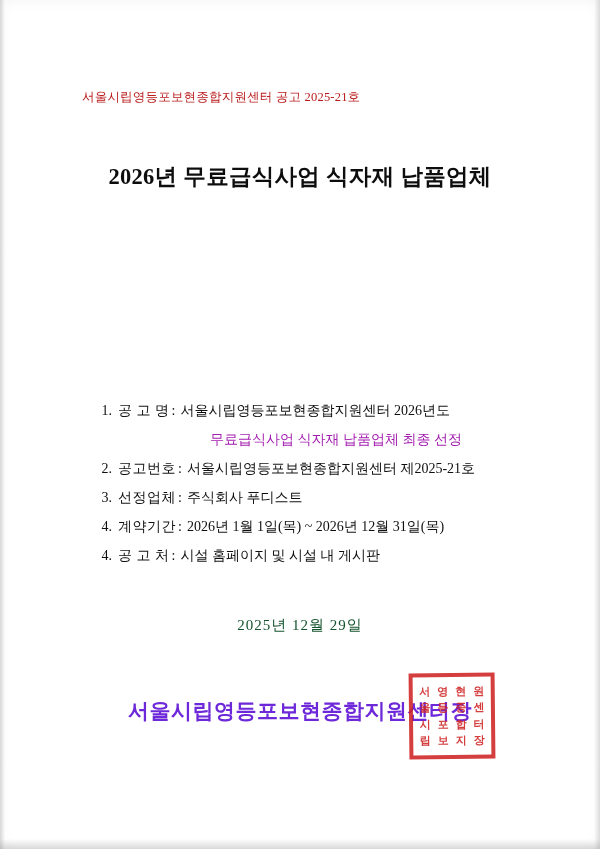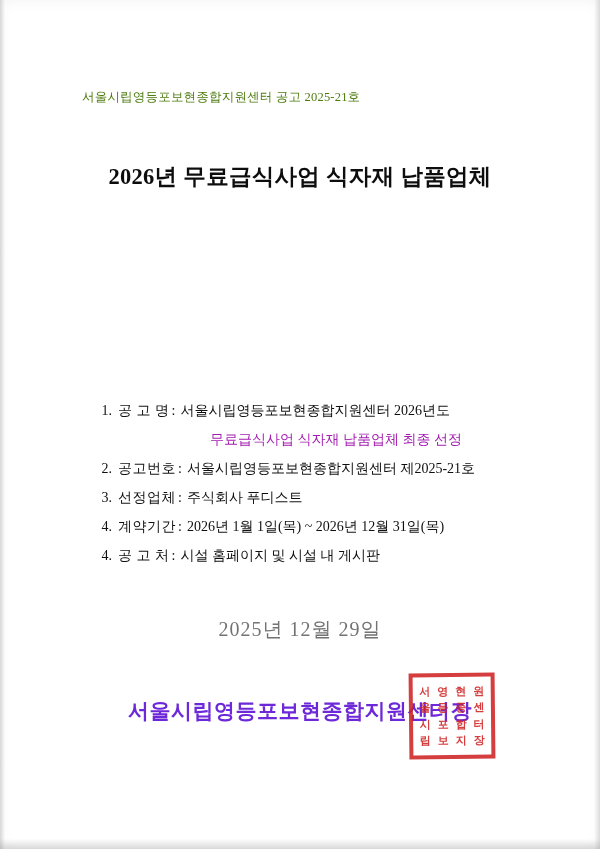--- a/index.html
+++ b/index.html
@@ -46,21 +46,21 @@
     left: 0; bottom: 0;
     width: 100%; height: 10px;
     background: linear-gradient(to top, rgba(140,140,140,0.30), rgba(255,255,255,0));
   }
 
   .doc-number {
     position: absolute;
     left: 82px;
     top: 89px;
     font-size: 12.5px;
-    color: #4d7c0f;
+    color: #b91c1c;
     letter-spacing: 0.2px;
     white-space: nowrap;
   }
 
   .title-block {
     position: absolute;
     left: 0;
     top: 158px;
     width: 100%;
     text-align: center;
@@ -124,22 +124,22 @@
     padding-left: 118px;
     white-space: nowrap;
   }
 
   .date-line {
     position: absolute;
     left: 0;
     top: 616px;
     width: 100%;
     text-align: center;
-    font-size: 20px;
-    color: #737373;
+    font-size: 15px;
+    color: #14532d;
     letter-spacing: 1px;
   }
 
   .signature {
     position: absolute;
     left: 0;
     top: 697px;
     width: 100%;
     text-align: center;
     font-size: 21px;

